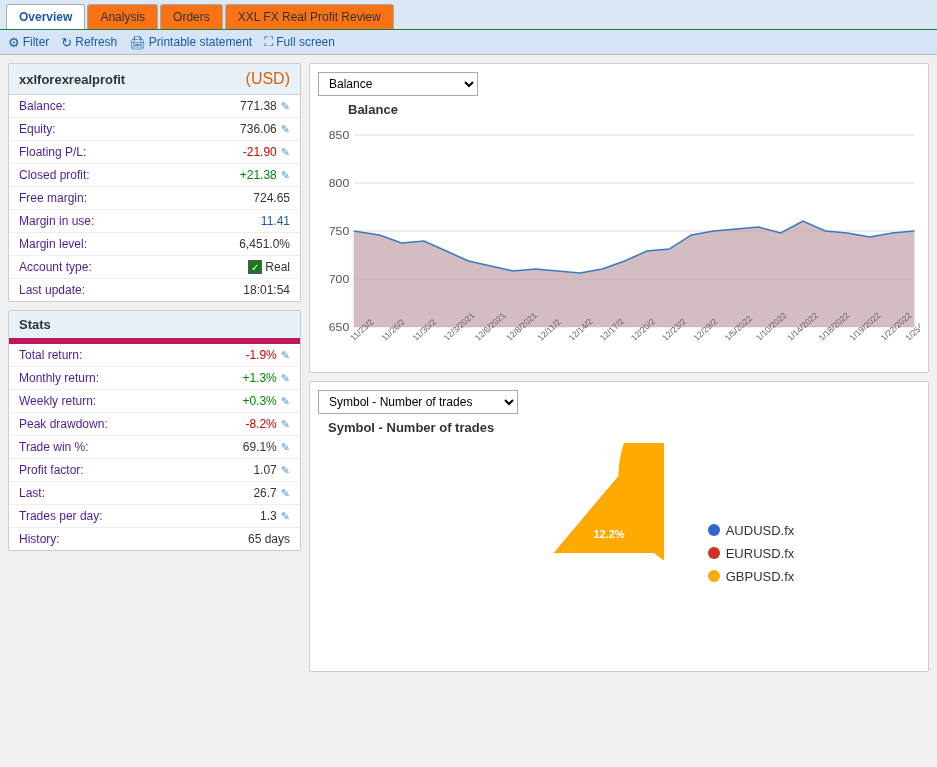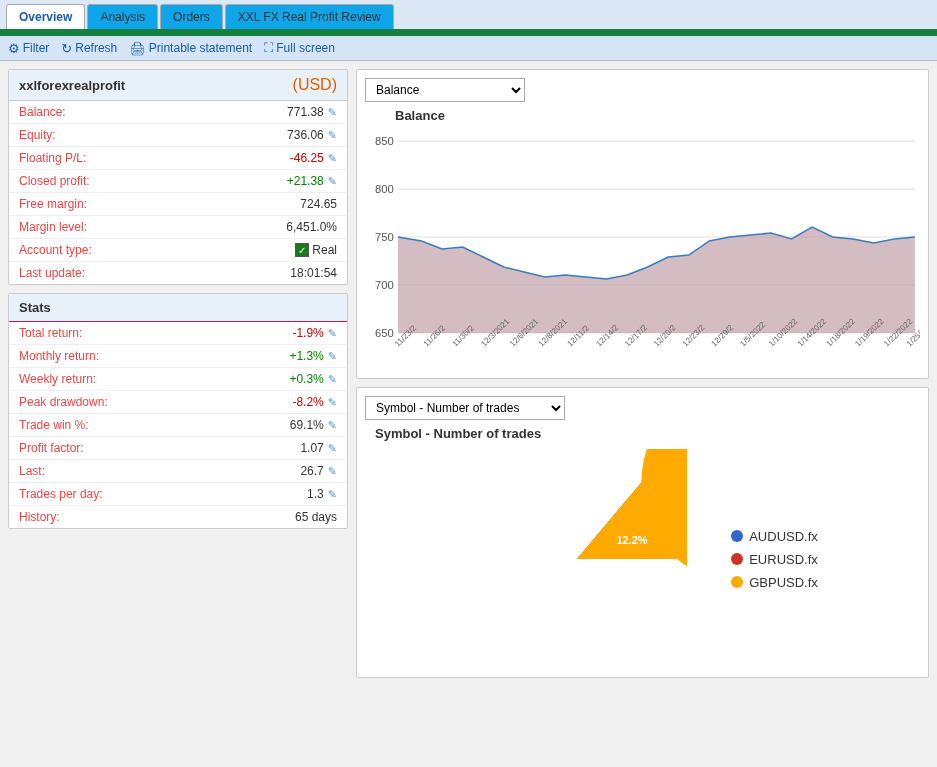--- a/index.html
+++ b/index.html
@@ -1,54 +1,54 @@
 <!DOCTYPE html>
 <html><head>
   <meta charset="utf-8">
   <style>
     * { box-sizing: border-box; margin: 0; padding: 0; }
     body { font-family: Arial, sans-serif; font-size: 12px; background: #f0f0f0; color: #333; }
 
     
-    .tabs { display: flex; background: #dce8f5; border-bottom: 7px solid #15803d; padding: 4px 6px 0; }
-    .tab { padding: 5px 12px; border: 1px solid #aaa; border-bottom: none; background: #0ea5e9; cursor: pointer; margin-right: 2px; border-radius: 3px 3px 0 0; font-size: 12px; color: #333; }
+    .tabs { display: flex; background: #dce8f5; border-bottom: 1px solid #15803d; padding: 4px 6px 0; }
+    .tab { padding: 5px 12px; border: 1px solid #aaa; border-bottom: none; background: #f97316; cursor: pointer; margin-right: 2px; border-radius: 3px 3px 0 0; font-size: 12px; color: #333; }
     .tab.active { background: #fff; font-weight: bold; color: #1a5ba8; border-color: #aaa; }
 
     
     .toolbar { background: #d6e5f5; padding: 4px 8px; display: flex; align-items: center; gap: 12px; border-bottom: 1px solid #bbb; }
     .toolbar-item { display: flex; align-items: center; gap: 3px; cursor: pointer; color: #1a5ba8; font-size: 12px; }
     .toolbar-icon { font-size: 13px; }
 
     
     .main { display: flex; gap: 8px; padding: 8px; }
-    .left-col { width: 340px; flex-shrink: 0; display: flex; flex-direction: column; gap: 8px; }
+    .left-col { width: 293px; flex-shrink: 0; display: flex; flex-direction: column; gap: 8px; }
     .right-col { flex: 1; display: flex; flex-direction: column; gap: 8px; }
 
     
     .panel { background: #fff; border: 1px solid #ccc; border-radius: 2px; }
 
     
     .account-header { display: flex; justify-content: space-between; align-items: center; padding: 6px 10px; background: #e8f0f8; border-bottom: 1px solid #ccc; }
     .account-name { font-weight: bold; font-size: 13px; color: #333; }
     .account-currency { color: #e06000; font-size: 16px; }
 
     .info-row { display: flex; justify-content: space-between; align-items: center; padding: 4px 10px; border-bottom: 1px solid #eee; }
     .info-row:last-child { border-bottom: none; }
-    .info-label { color: #ef4444; }
+    .info-label { color: #4c1d95; }
     .info-value { color: #333; display: flex; align-items: center; gap: 4px; }
     .info-value.blue { color: #1a5ba8; }
     .info-value.red { color: #cc0000; }
     .info-value.green { color: #008800; }
     .edit-icon { color: #5599cc; font-size: 11px; cursor: pointer; }
 
     .checkbox-real { display: inline-flex; align-items: center; gap: 3px; }
     .checkbox-real .cb { width: 14px; height: 14px; background: #1a7a1a; border: 1px solid #555; display: inline-flex; align-items: center; justify-content: center; color: #fff; font-size: 10px; }
 
     
-    .stats-header { padding: 6px 10px; background: #e8f0f8; border-bottom: 1px solid #be185d; font-weight: bold; font-size: 13px; }
+    .stats-header { padding: 6px 10px; background: #e8f0f8; border-bottom: 6px solid #be185d; font-weight: bold; font-size: 13px; }
 
     
     .chart-panel { background: #fff; border: 1px solid #ccc; border-radius: 2px; padding: 8px; }
     .chart-select-row { margin-bottom: 6px; }
     .chart-select { padding: 3px 6px; border: 1px solid #aaa; background: #fff; font-size: 12px; width: 160px; cursor: pointer; }
     .chart-title { font-weight: bold; font-size: 13px; margin-bottom: 4px; margin-left: 30px; }
 
     
     .pie-panel { background: #fff; border: 1px solid #ccc; border-radius: 2px; padding: 8px; }
     .pie-select-row { margin-bottom: 6px; }
@@ -111,34 +111,38 @@
       <div class="info-row">
         <span class="info-label">Equity:</span>
         <span class="info-value">
           <span>736.06</span>
           <span class="edit-icon">✎</span>
         </span>
       </div>
       <div class="info-row">
         <span class="info-label">Floating P/L:</span>
         <span class="info-value red">
-          <span>-46.25</span>
+          <span>-21.90</span>
           <span class="edit-icon">✎</span>
         </span>
       </div>
       <div class="info-row">
         <span class="info-label">Closed profit:</span>
         <span class="info-value green">
           <span>+21.38</span>
           <span class="edit-icon">✎</span>
         </span>
       </div>
       <div class="info-row">
         <span class="info-label">Free margin:</span>
         <span class="info-value">724.65</span>
+      </div>
+      <div class="info-row">
+        <span class="info-label">Margin in use:</span>
+        <span class="info-value blue">11.41</span>
       </div>
       <div class="info-row">
         <span class="info-label">Margin level:</span>
         <span class="info-value">6,451.0%</span>
       </div>
       <div class="info-row">
         <span class="info-label">Account type:</span>
         <span class="info-value">
           <span class="checkbox-real">
             <span class="cb">✓</span>

